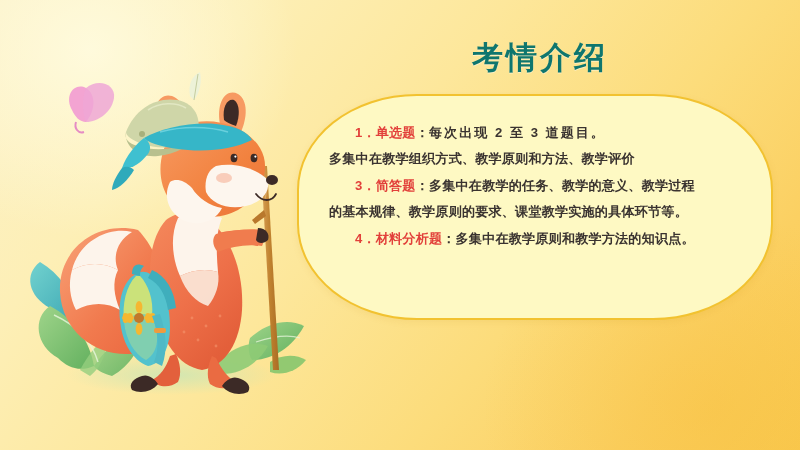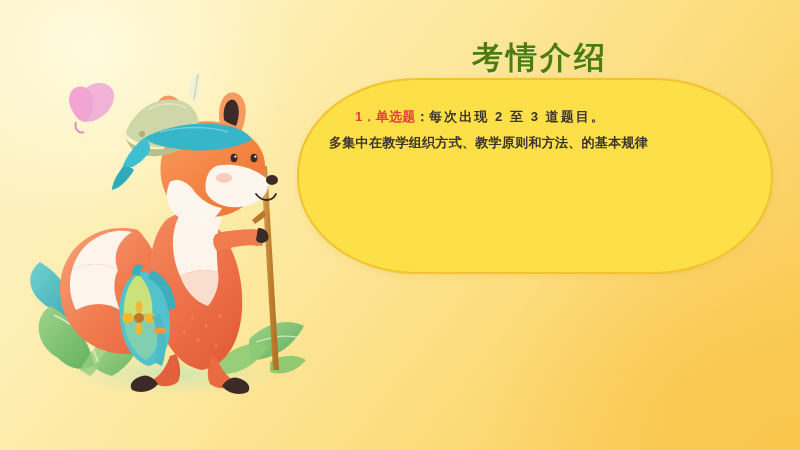--- a/index.html
+++ b/index.html
@@ -34,32 +34,32 @@
   }
 
   
   .slide-title {
     position: absolute;
     left: 305px; top: 37px; width: 470px;
     text-align: center;
     font-size: 31px;
     font-weight: bold;
     letter-spacing: 3px;
-    color: #4d7c0f;
+    color: #0f766e;
     text-shadow: 0 1px 0 rgba(255,255,255,.45);
     white-space: nowrap;
   }
 
   
   .content-card {
     position: absolute;
-    left: 297px; top: 78px;
-    width: 476px; height: 196px;
+    left: 297px; top: 94px;
+    width: 476px; height: 226px;
     box-sizing: border-box;
-    background: #fde047;
+    background: #fef9c3;
     border: 2.5px solid #F2C230;
     border-radius: 120px / 96px;
     box-shadow: 0 2px 7px rgba(190,140,20,.10);
   }
   .content-inner {
     position: absolute;
     left: 30px; right: 26px; top: 24px;
     font-size: 13.1px;
     line-height: 26.4px;
     color: #3A3330;
@@ -257,22 +257,31 @@
 <div class="slide-title">考情介绍</div>
 
 <div class="content-card">
   <div class="content-inner">
 
     <div class="line indent">
       <span class="q-label">1．单选题</span><span class="colon">：</span><span class="num-sp">每次出现 2 至 3 道题目。</span>
     </div>
 
     <div class="line">
-      <span>多集中在教学组织方式、教学原则和方法、的基本规律</span>
-    </div>
-
-
-
-
-
+      <span>多集中在教学组织方式、教学原则和方法、教学评价</span>
+    </div>
+
+
+
+    <div class="line indent">
+      <span class="q-label">3．简答题</span><span class="colon">：</span><span>多集中在教学的任务、教学的意义、教学过程</span>
+    </div>
+
+    <div class="line">
+      <span>的基本规律、教学原则的要求、课堂教学实施的具体环节等。</span>
+    </div>
+
+    <div class="line indent">
+      <span class="q-label">4．材料分析题</span><span class="colon">：</span><span>多集中在教学原则和教学方法的知识点。</span>
+    </div>
 
   </div>
 </div>
 
 </body></html>

